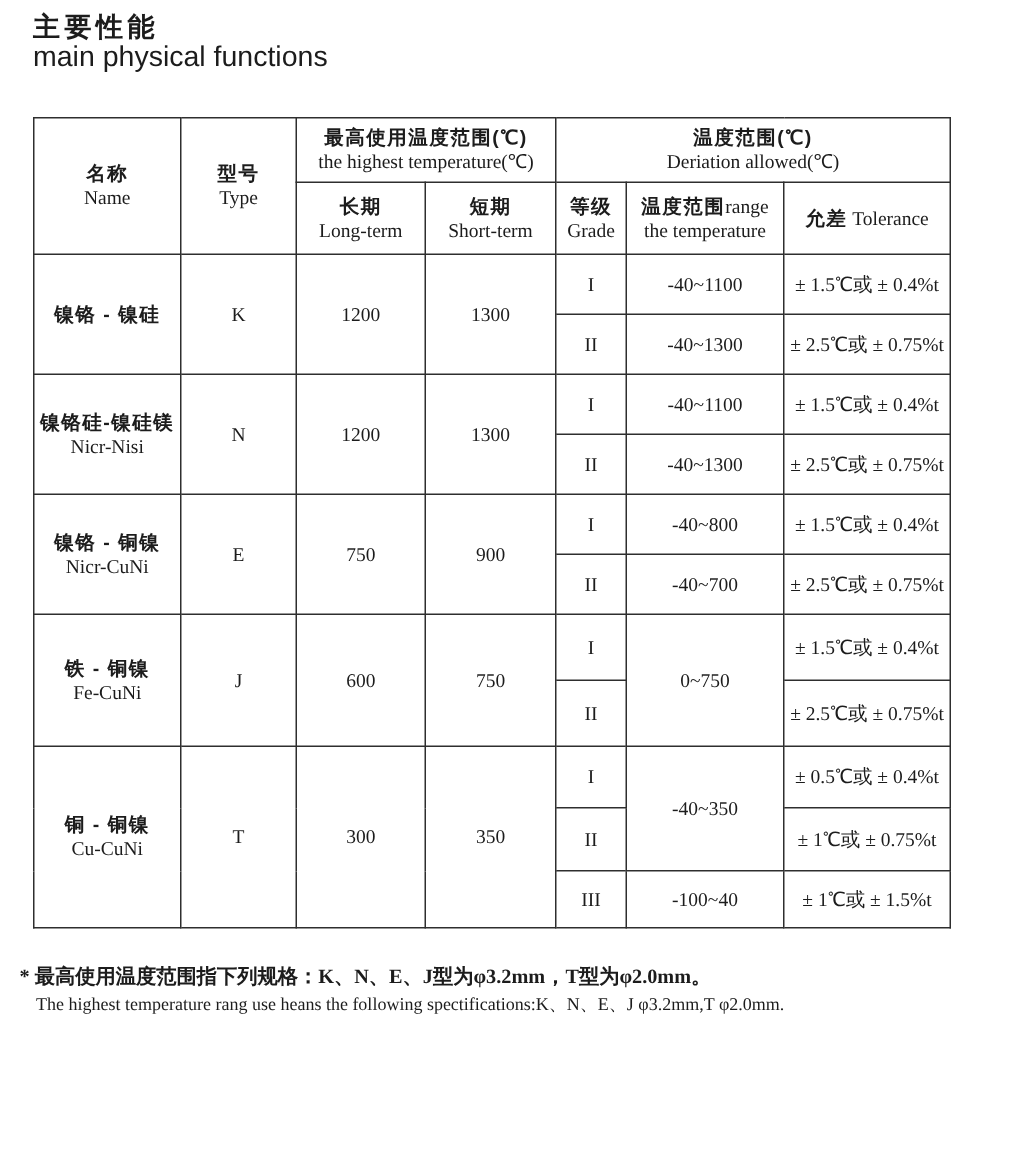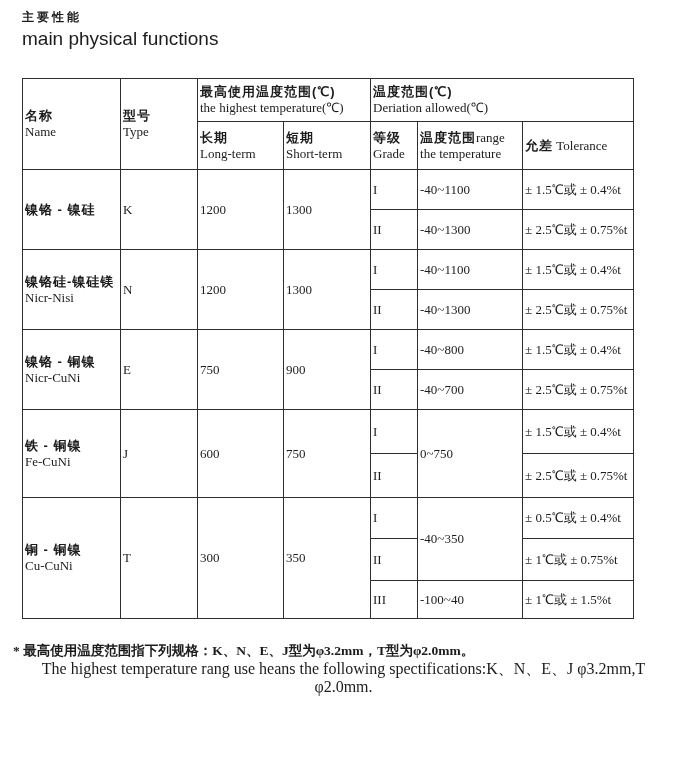--- a/index.html
+++ b/index.html
@@ -8,43 +8,43 @@
     width: 680px; height: 784px;
     background: #ffffff;
     color: #1c1c1c;
     font-family: "Liberation Serif", serif;
   }
   .page { position: relative; width: 680px; height: 784px; }
 
   
   .title-block { padding: 7px 0 0 22px; }
   .title-zh {
-    font-family: Liberation Mono, monospace;
+    font-family: Liberation Serif, serif;
     font-weight: bold;
-    font-size: 12px;
+    font-size: 18px;
     letter-spacing: 3px;
     line-height: 22px;
   }
   .title-en {
     font-family: "Liberation Sans", sans-serif;
     font-size: 19px;
     line-height: 18px;
     margin-top: 1px;
   }
 
   
   table.perf {
     border-collapse: collapse;
     table-layout: fixed;
     margin: 30px 0 0 22px;
     width: 611px;
   }
   .perf th, .perf td {
     border: 1px solid #2e2e2e;
-    text-align: left;
+    text-align: center;
     vertical-align: middle;
     padding: 0 2px;
     font-weight: normal;
     font-size: 13px;
     line-height: 16px;
   }
   .zh {
     font-family: "Liberation Sans", sans-serif;
     font-weight: bold;
     font-size: 13px;
@@ -75,24 +75,23 @@
     width: 650px;
   }
   .footnote .line1 {
     font-family: "Liberation Serif", serif;
     font-weight: bold;
     font-size: 13.5px;
     line-height: 18px;
   }
   .footnote .line2 {
     font-family: "Liberation Serif", serif;
-    font-size: 16px;
+    font-size: 12px;
     line-height: 18px;
     padding-left: 11px;
-    text-align: center;
   }
 </style>
 </head>
 <body>
 
 <div class="page">
 
   <div class="title-block">
     <div class="title-zh">主要性能</div>
     <div class="title-en">main physical functions</div>

